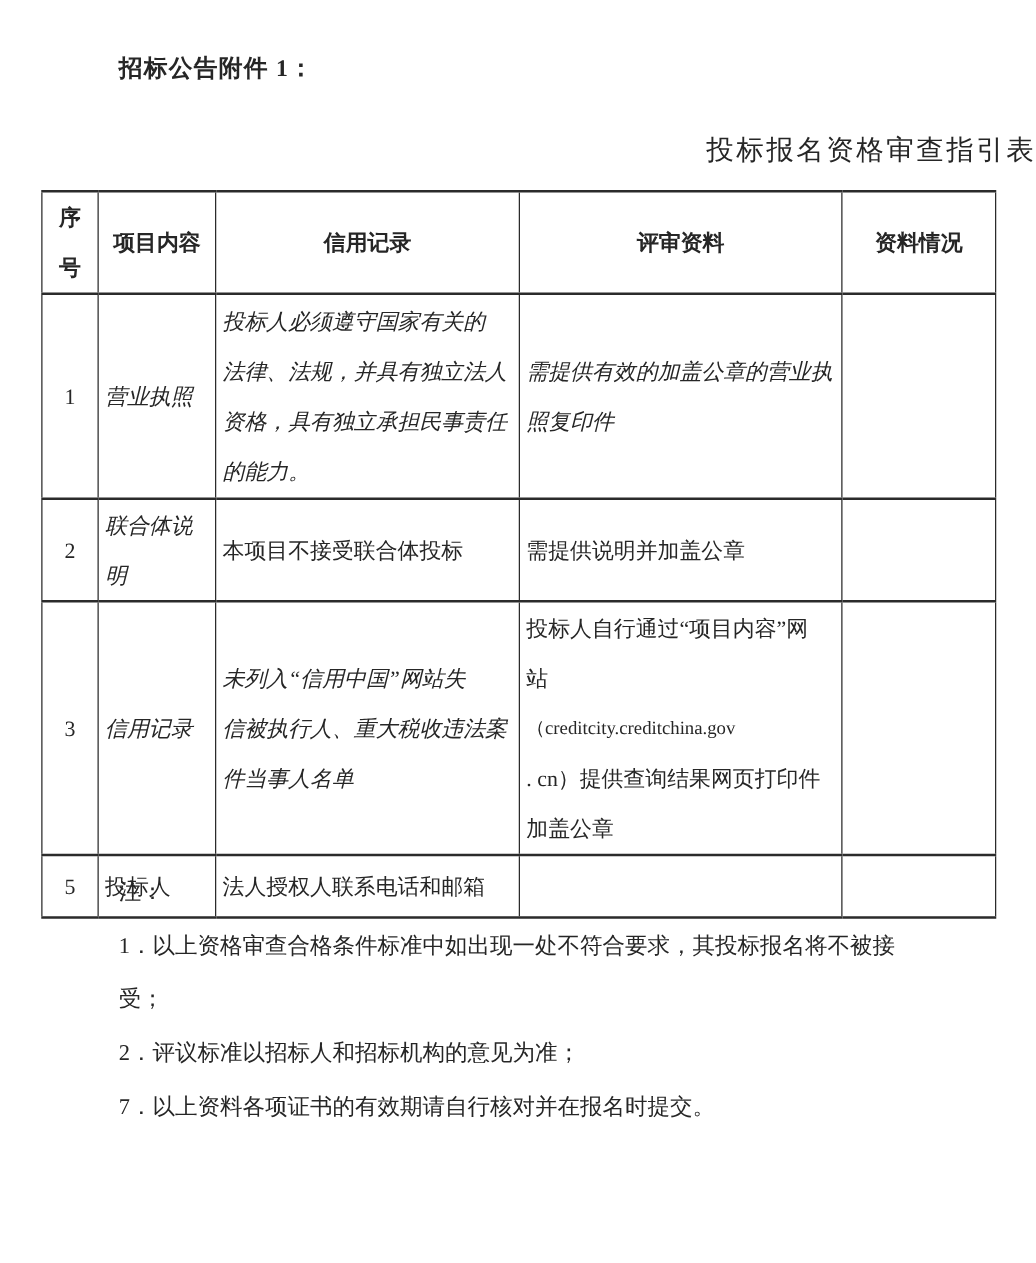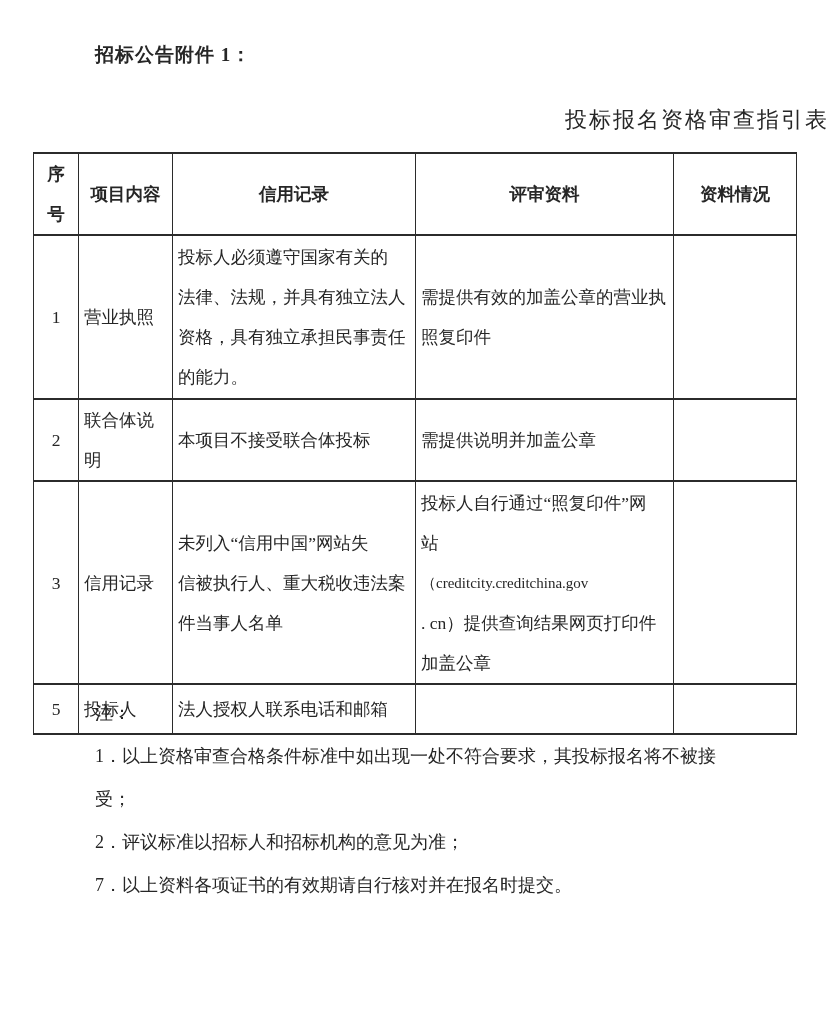--- a/index.html
+++ b/index.html
@@ -54,21 +54,21 @@
     font-weight: normal;
     vertical-align: middle;
     line-height: 40px;
     overflow: hidden;
   }
 
   .qual-table th { text-align: center; font-weight: bold; }
 
   .c-center { text-align: center; }
   .c-left   { text-align: left; }
-  .pre      { white-space: pre-line; }
+  .pre      { white-space: pre-line; font-style: italic; }
 
   .review-line { white-space: pre; line-height: 40px; }
   .mono-line {
     font-family: Liberation Serif, serif;
     font-size: 15px;
   }
 
   .notes {
     position: absolute;
     left: 95px;
@@ -127,21 +127,21 @@
       <td class="c-center"></td>
     </tr>
 
     <tr style="height:203px">
       <td class="c-center">3</td>
       <td class="c-left pre">信用记录</td>
       <td class="c-left pre">未列入“信用中国”网站失
 信被执行人、重大税收违法案
 件当事人名单</td>
       <td class="c-left">
-        <div class="review-line">投标人自行通过“照复印件”网</div>
+        <div class="review-line">投标人自行通过“项目内容”网</div>
         <div class="review-line">站</div>
         <div class="review-line mono-line">（creditcity.creditchina.gov</div>
         <div class="review-line">. cn）提供查询结果网页打印件</div>
         <div class="review-line">加盖公章</div>
       </td>
       <td class="c-center"></td>
     </tr>
 
     <tr style="height:50px">
       <td class="c-center">5</td>

